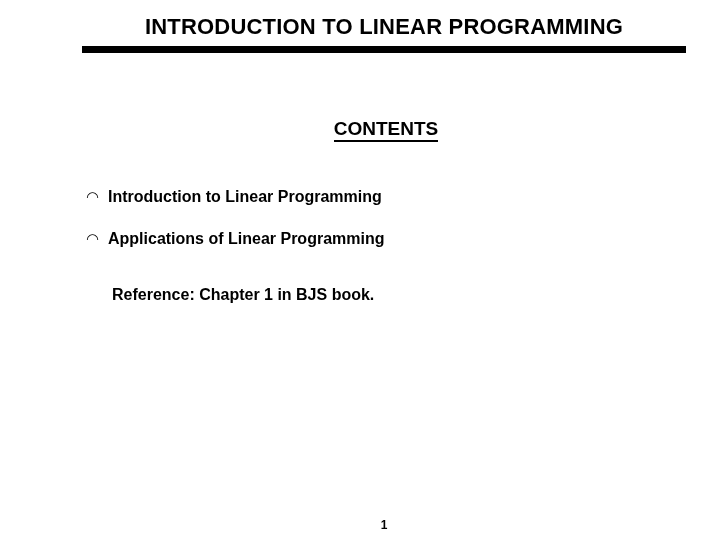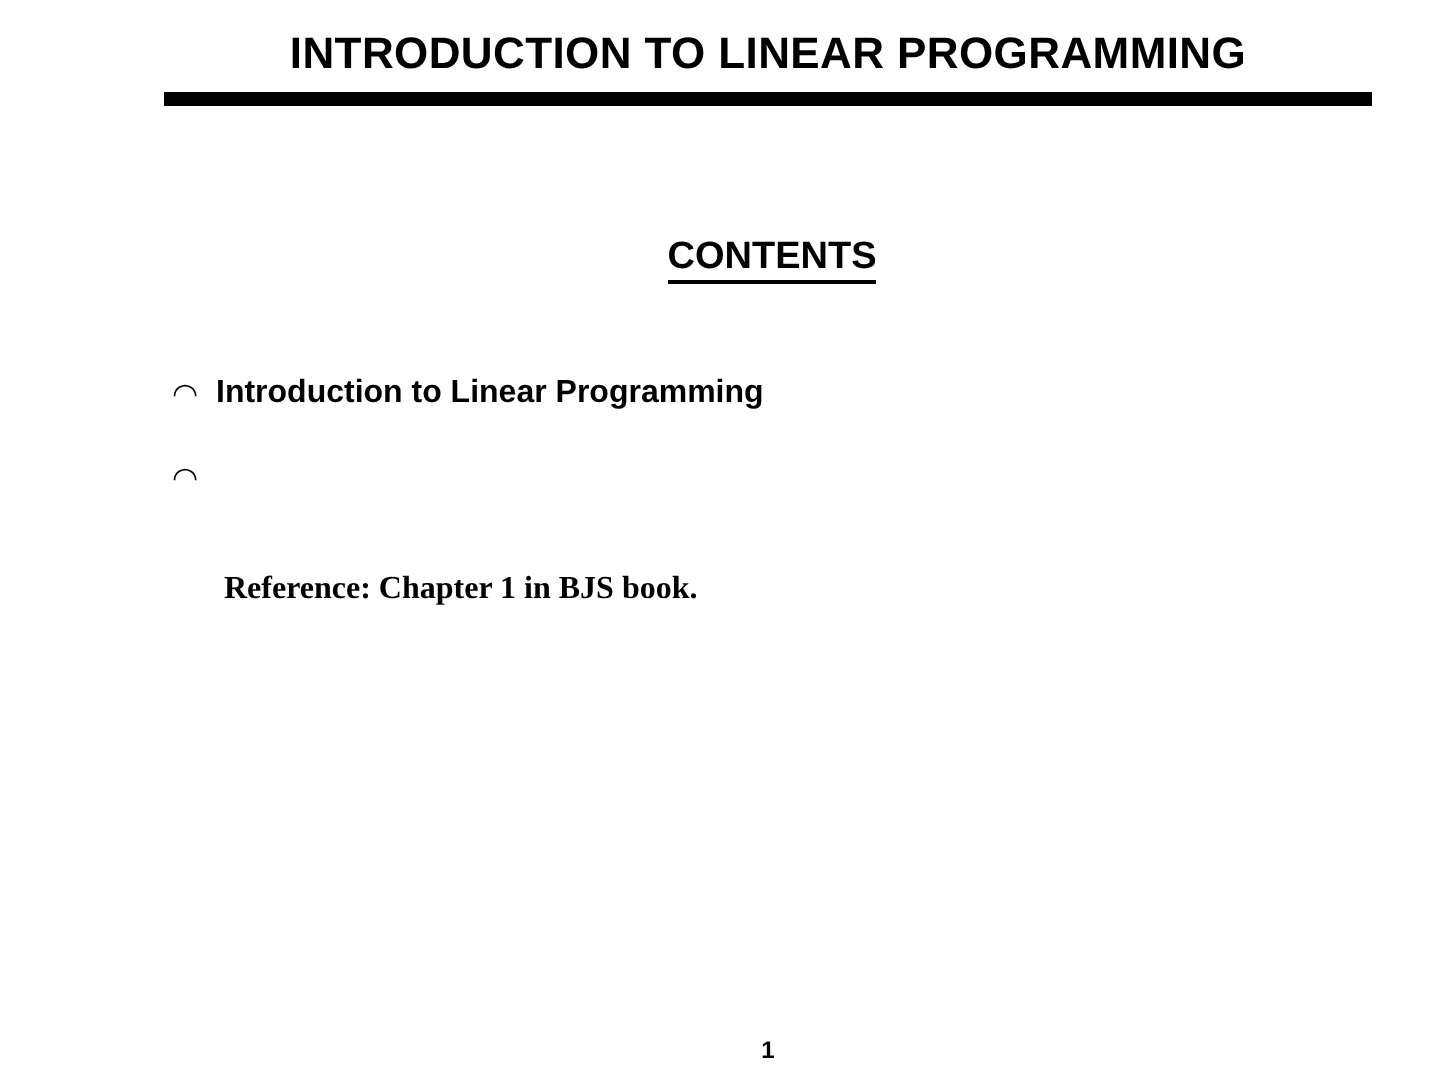--- a/index.html
+++ b/index.html
@@ -80,21 +80,20 @@
     line-height: 22px;
     color: #000000;
   }
   .reference-line {
     position: absolute;
     left: 88px;
     top: 286px;
     font-size: 16px;
     font-weight: bold;
     color: #000000;
-    font-family: Liberation Serif, serif;
   }
   .page-number {
     position: absolute;
     left: 0;
     top: 518px;
     width: 720px;
     text-align: center;
     font-size: 12px;
     font-weight: bold;
     color: #000000;
@@ -115,20 +114,21 @@
 
   <div class="bullet-list">
 
     <div class="bullet-row">
       <span class="bullet-mark">◠</span>
       <span class="bullet-text">Introduction to Linear Programming</span>
     </div>
 
     <div class="bullet-row">
       <span class="bullet-mark">◠</span>
+      <span class="bullet-text">Applications of Linear Programming</span>
     </div>
 
   </div>
 
   <div class="reference-line">Reference: Chapter 1 in BJS book.</div>
 
   <div class="page-number">1</div>
 
 </div>
 

